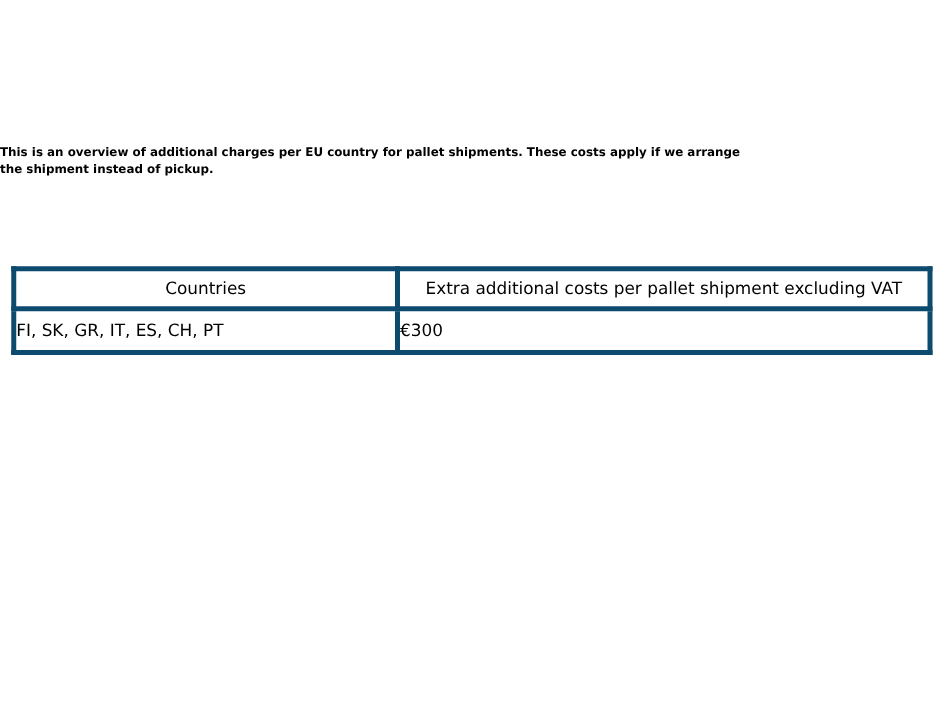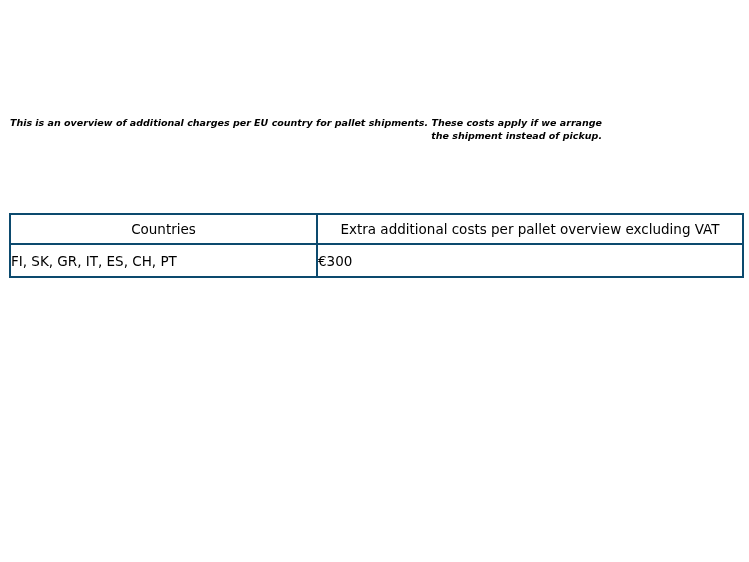--- a/index.html
+++ b/index.html
@@ -13,40 +13,39 @@
     height: 562px;
     overflow: hidden;
     font-family: "DejaVu Sans", sans-serif;
     color: #000000;
   }
   .intro {
     position: absolute;
     top: 106px;
     left: 0;
     width: 602px;
-    text-align: right;
+    text-align: left;
     font-size: 9.5px;
     font-weight: bold;
     line-height: 13px;
     color: #000000;
-    font-style: italic;
   }
   table.charges {
     position: absolute;
     left: 9px;
     top: 213px;
     width: 733px;
     border-collapse: collapse;
     table-layout: fixed;
   }
   table.charges col.c1 { width: 307px; }
   table.charges col.c2 { width: 426px; }
   table.charges th,
   table.charges td {
-    border: 2px solid #0c4a6e;
+    border: 4px solid #0c4a6e;
     font-size: 13.5px;
     font-weight: normal;
     color: #000000;
     padding: 0;
     vertical-align: middle;
     white-space: nowrap;
     overflow: hidden;
   }
   table.charges th {
     height: 28px;
@@ -65,21 +64,21 @@
 <p class="intro">This is an overview of additional charges per EU country for pallet shipments. These costs apply if we arrange the shipment instead of pickup.</p>
 
 <table class="charges">
   <colgroup>
     <col class="c1">
     <col class="c2">
   </colgroup>
   <thead>
     <tr>
       <th>Countries</th>
-      <th>Extra additional costs per pallet overview excluding VAT</th>
+      <th>Extra additional costs per pallet shipment excluding VAT</th>
     </tr>
   </thead>
   <tbody>
     <tr>
       <td class="countries-cell">FI, SK, GR, IT, ES, CH, PT</td>
       <td class="cost-cell">€300</td>
     </tr>
   </tbody>
 </table>
 

